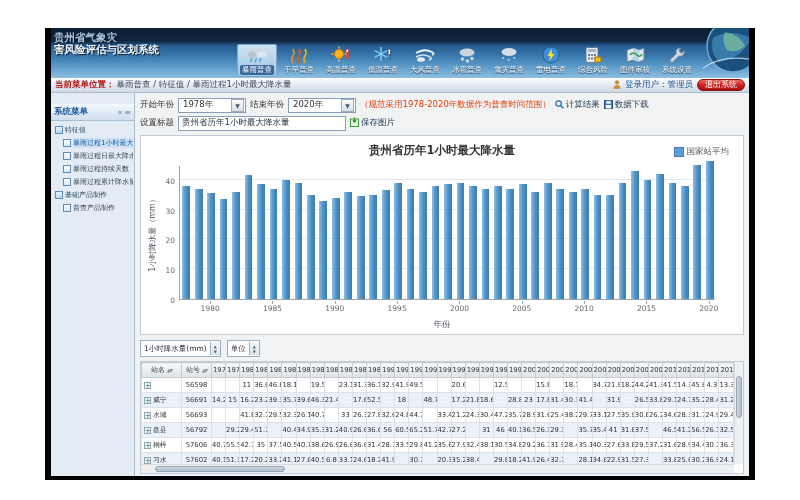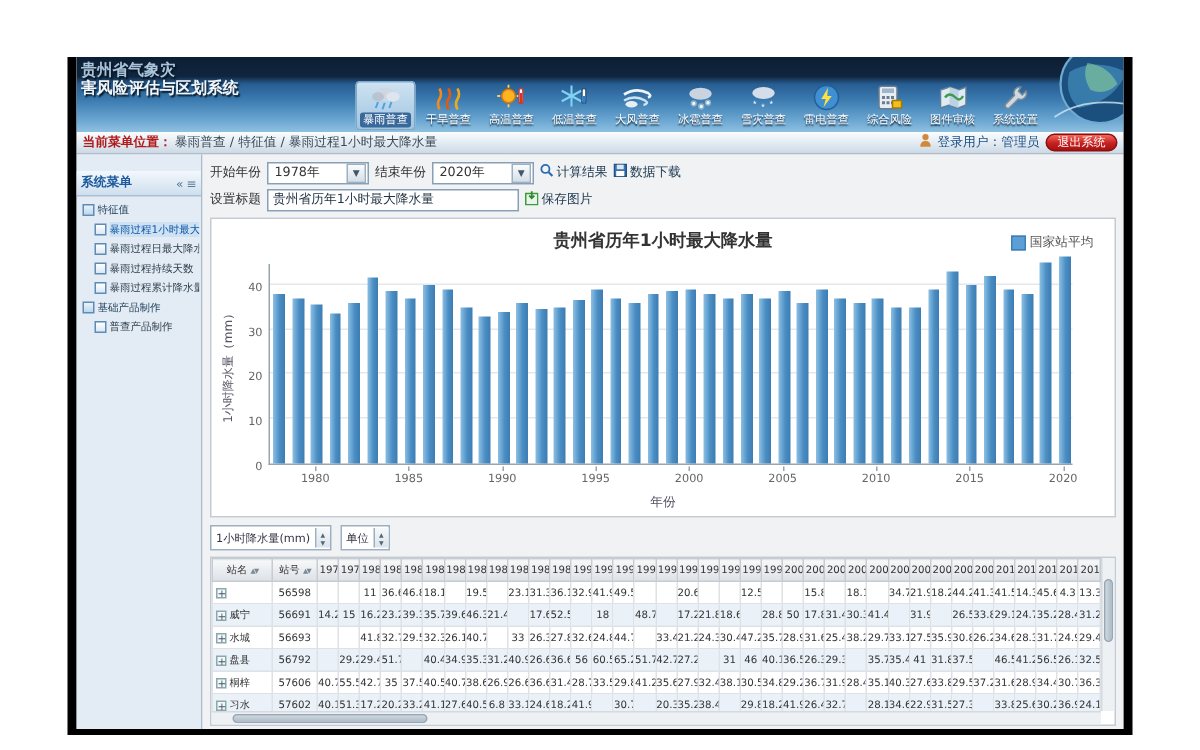--- a/index.html
+++ b/index.html
@@ -1,19 +1,19 @@
 <!DOCTYPE html>
 <html><head>
 <meta charset="utf-8">
 <style>
   * { margin:0; padding:0; box-sizing:border-box; }
   html,body { background:#fff; }
   body { font-family:"DejaVu Sans","Liberation Sans",sans-serif; width:800px; height:500px; overflow:hidden; }
   .stage { position:relative; width:800px; height:500px; background:#fff; overflow:hidden; }
-  .app-shell { position:absolute; left:45px; top:38px; width:710px; height:452px; background:#000; padding:0 6px 4px 6px; }
+  .app-shell { position:absolute; left:45px; top:28px; width:710px; height:452px; background:#000; padding:0 6px 4px 6px; }
   .app { position:relative; width:698px; height:448px; background:#eef1f5; display:flex; flex-direction:column; overflow:hidden; }
 
   
   .banner { position:relative; height:50px; flex:0 0 50px;
     background:linear-gradient(180deg,#0c1e34 0%,#10263e 26%,#275d92 36%,#3c7cb1 58%,#6ea9d4 86%,#8fc0e0 100%); overflow:hidden; }
   .banner-title { position:absolute; left:3px; top:3px; width:118px; color:#f2f7fc; font-weight:bold; font-size:10.5px; line-height:12px; text-shadow:1px 1px 1px #08141f; }
   .banner-title .l1 { color:#a8c3da; }
   .nav-strip { position:absolute; right:52px; bottom:1px; display:flex; gap:2px; }
   .nav-item { width:40px; padding:1px 0 2px 0; display:flex; flex-direction:column; align-items:center; cursor:pointer; border-radius:3px; }
   .nav-item.selected { background:linear-gradient(180deg,#cfe3f2,#9ec4e0); box-shadow:0 0 0 1px #7fa8c8 inset; }
@@ -310,20 +310,21 @@
             <span class="fld-label">开始年份</span>
             <span class="select">
               <span class="sel-val">1978年</span>
               <span class="dd">▼</span>
             </span>
             <span class="fld-label">结束年份</span>
             <span class="select">
               <span class="sel-val">2020年</span>
               <span class="dd">▼</span>
             </span>
+            <span class="note">（规范采用1978-2020年数据作为普查时间范围）</span>
             <span class="tool-link">
               <span>
                 <svg width="9" height="9" viewBox="0 0 9 9">
                     <circle cx="3.6" cy="3.6" r="2.7" fill="none" stroke="#2b6cb0" stroke-width="1.2"></circle>
                     <line x1="5.8" y1="5.8" x2="8.3" y2="8.3" stroke="#2b6cb0" stroke-width="1.4"></line>
                   </svg>
               </span>
               <span>计算结果</span>
             </span>
             <span class="tool-link">
@@ -599,21 +600,21 @@
                     <td></td>
                     <td>18</td>
                     <td></td>
                     <td>48.7</td>
                     <td></td>
                     <td>17.2</td>
                     <td>21.8</td>
                     <td>18.6</td>
                     <td></td>
                     <td>28.8</td>
-                    <td>50</td>
+                    <td>23</td>
                     <td>17.8</td>
                     <td>31.4</td>
                     <td>30.3</td>
                     <td>41.4</td>
                     <td></td>
                     <td>31.9</td>
                     <td></td>
                     <td>26.5</td>
                     <td>33.8</td>
                     <td>29.1</td>

